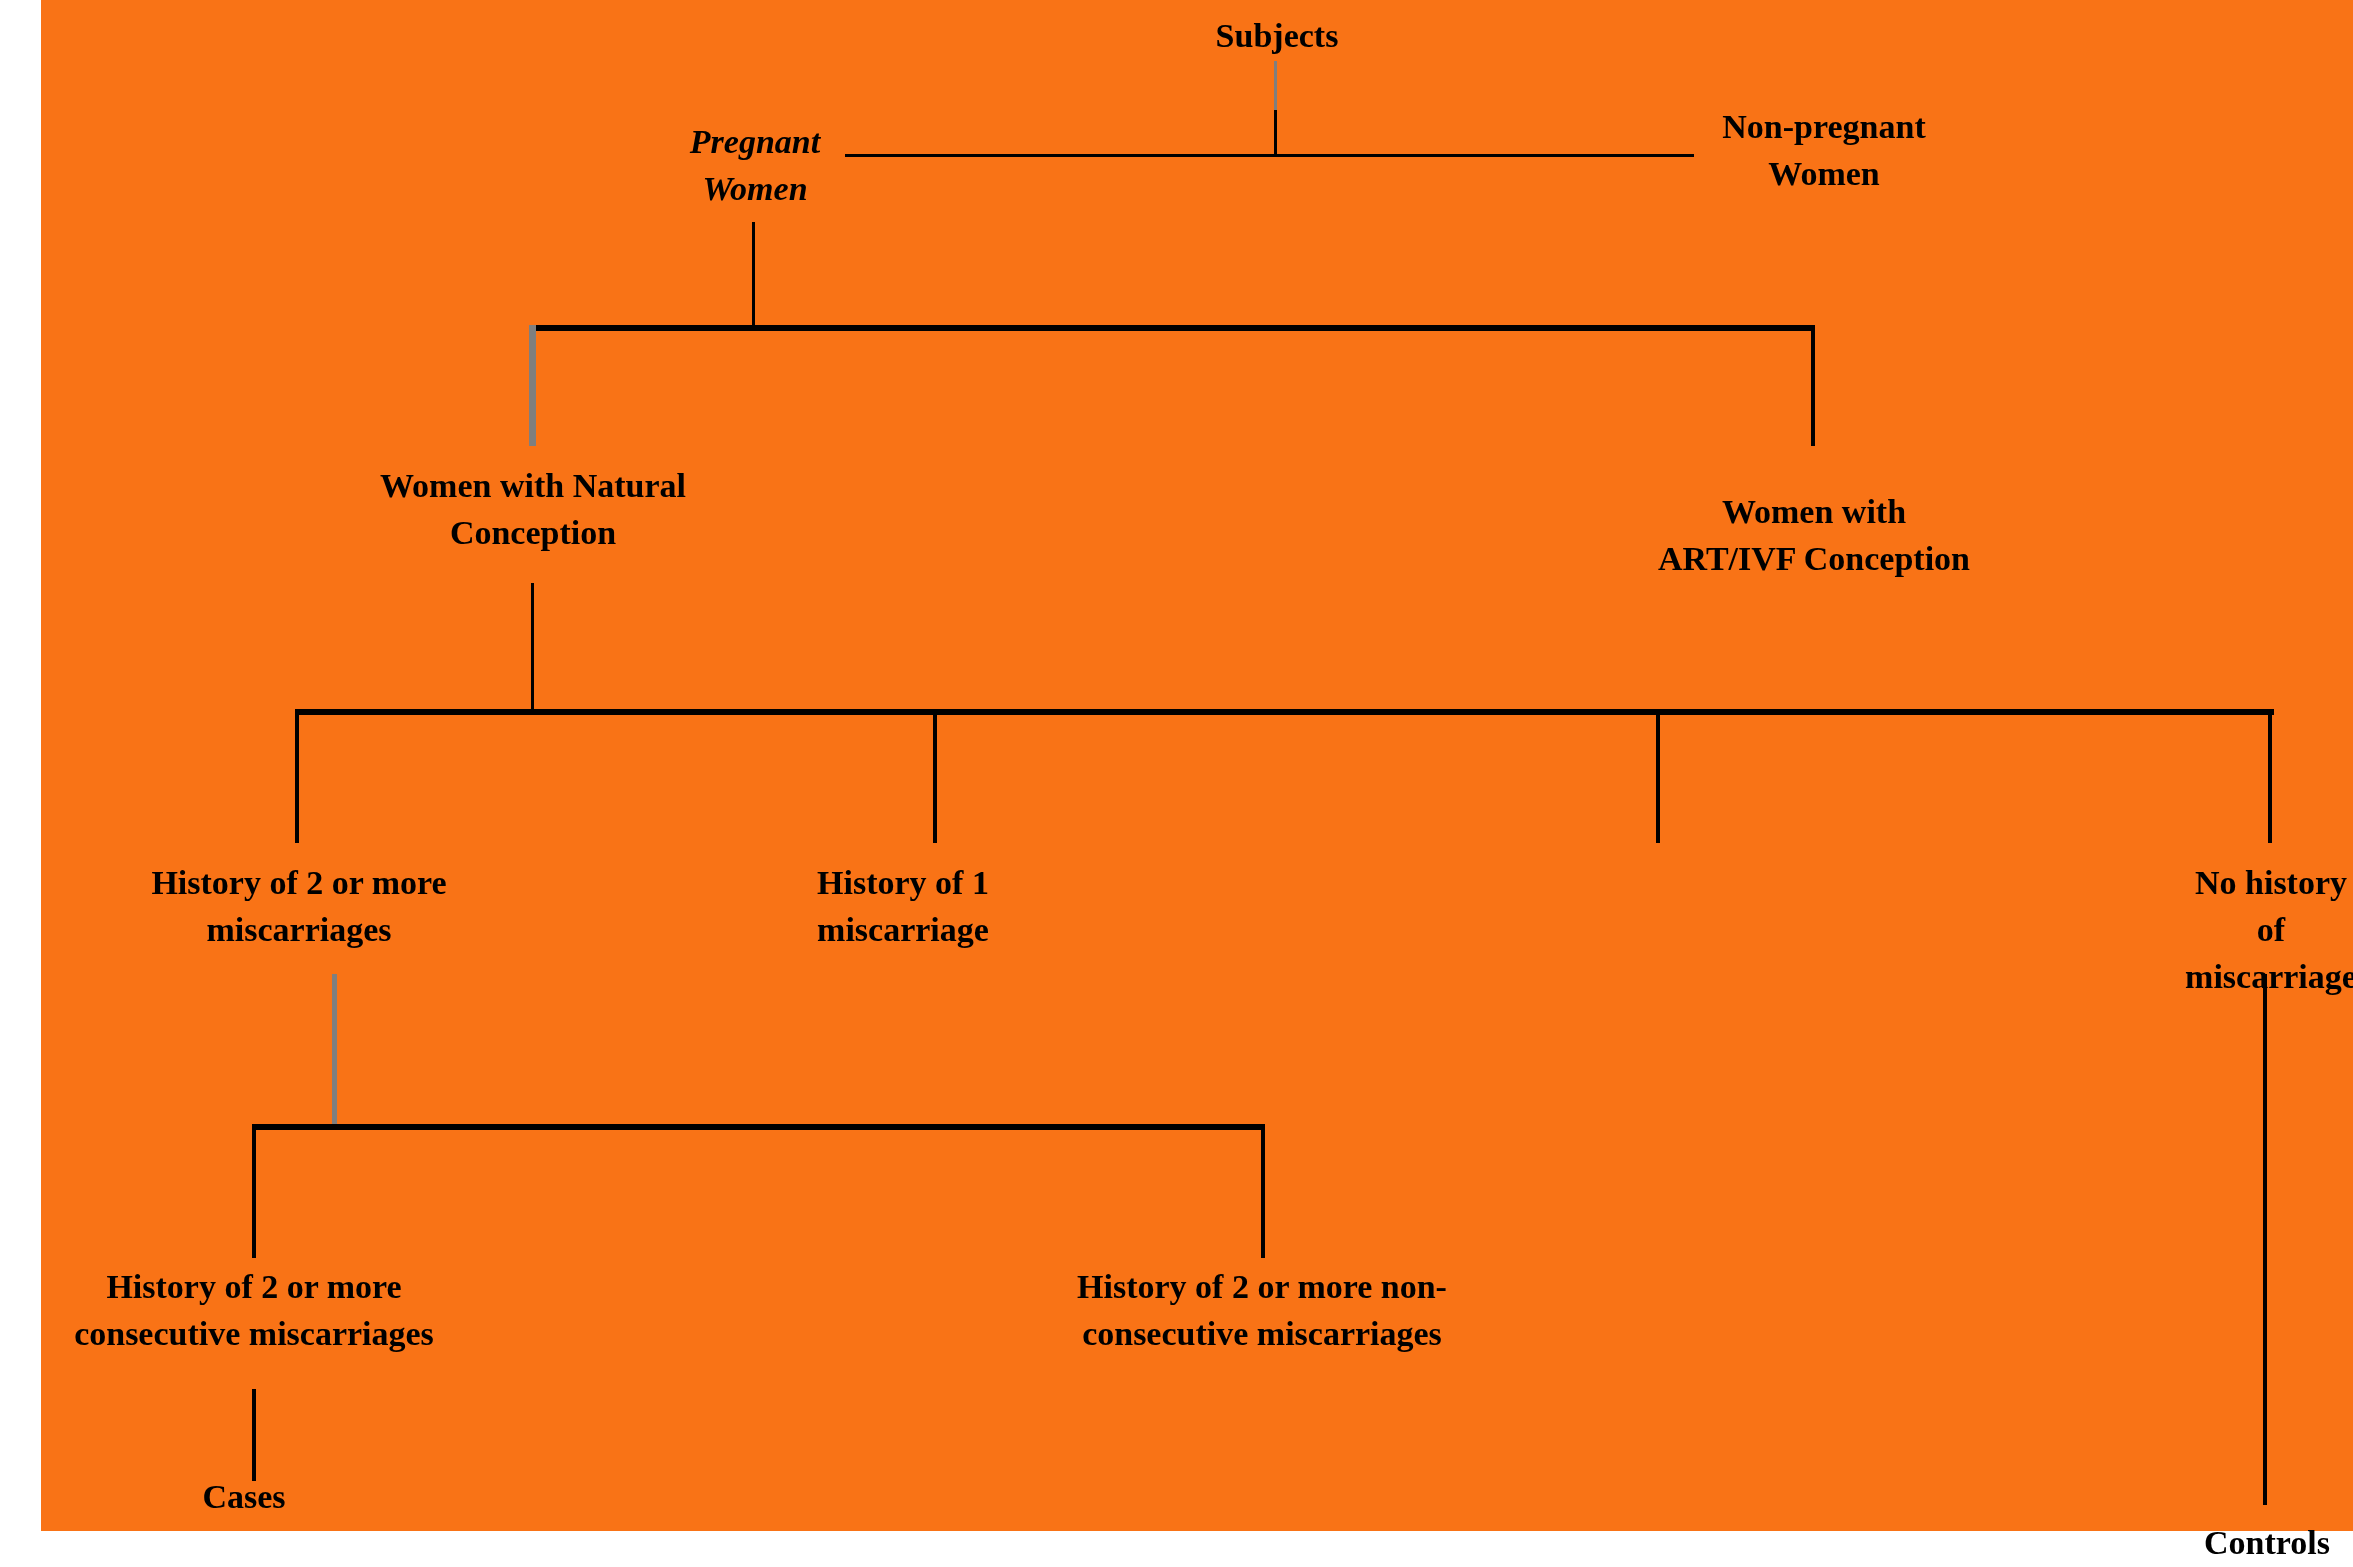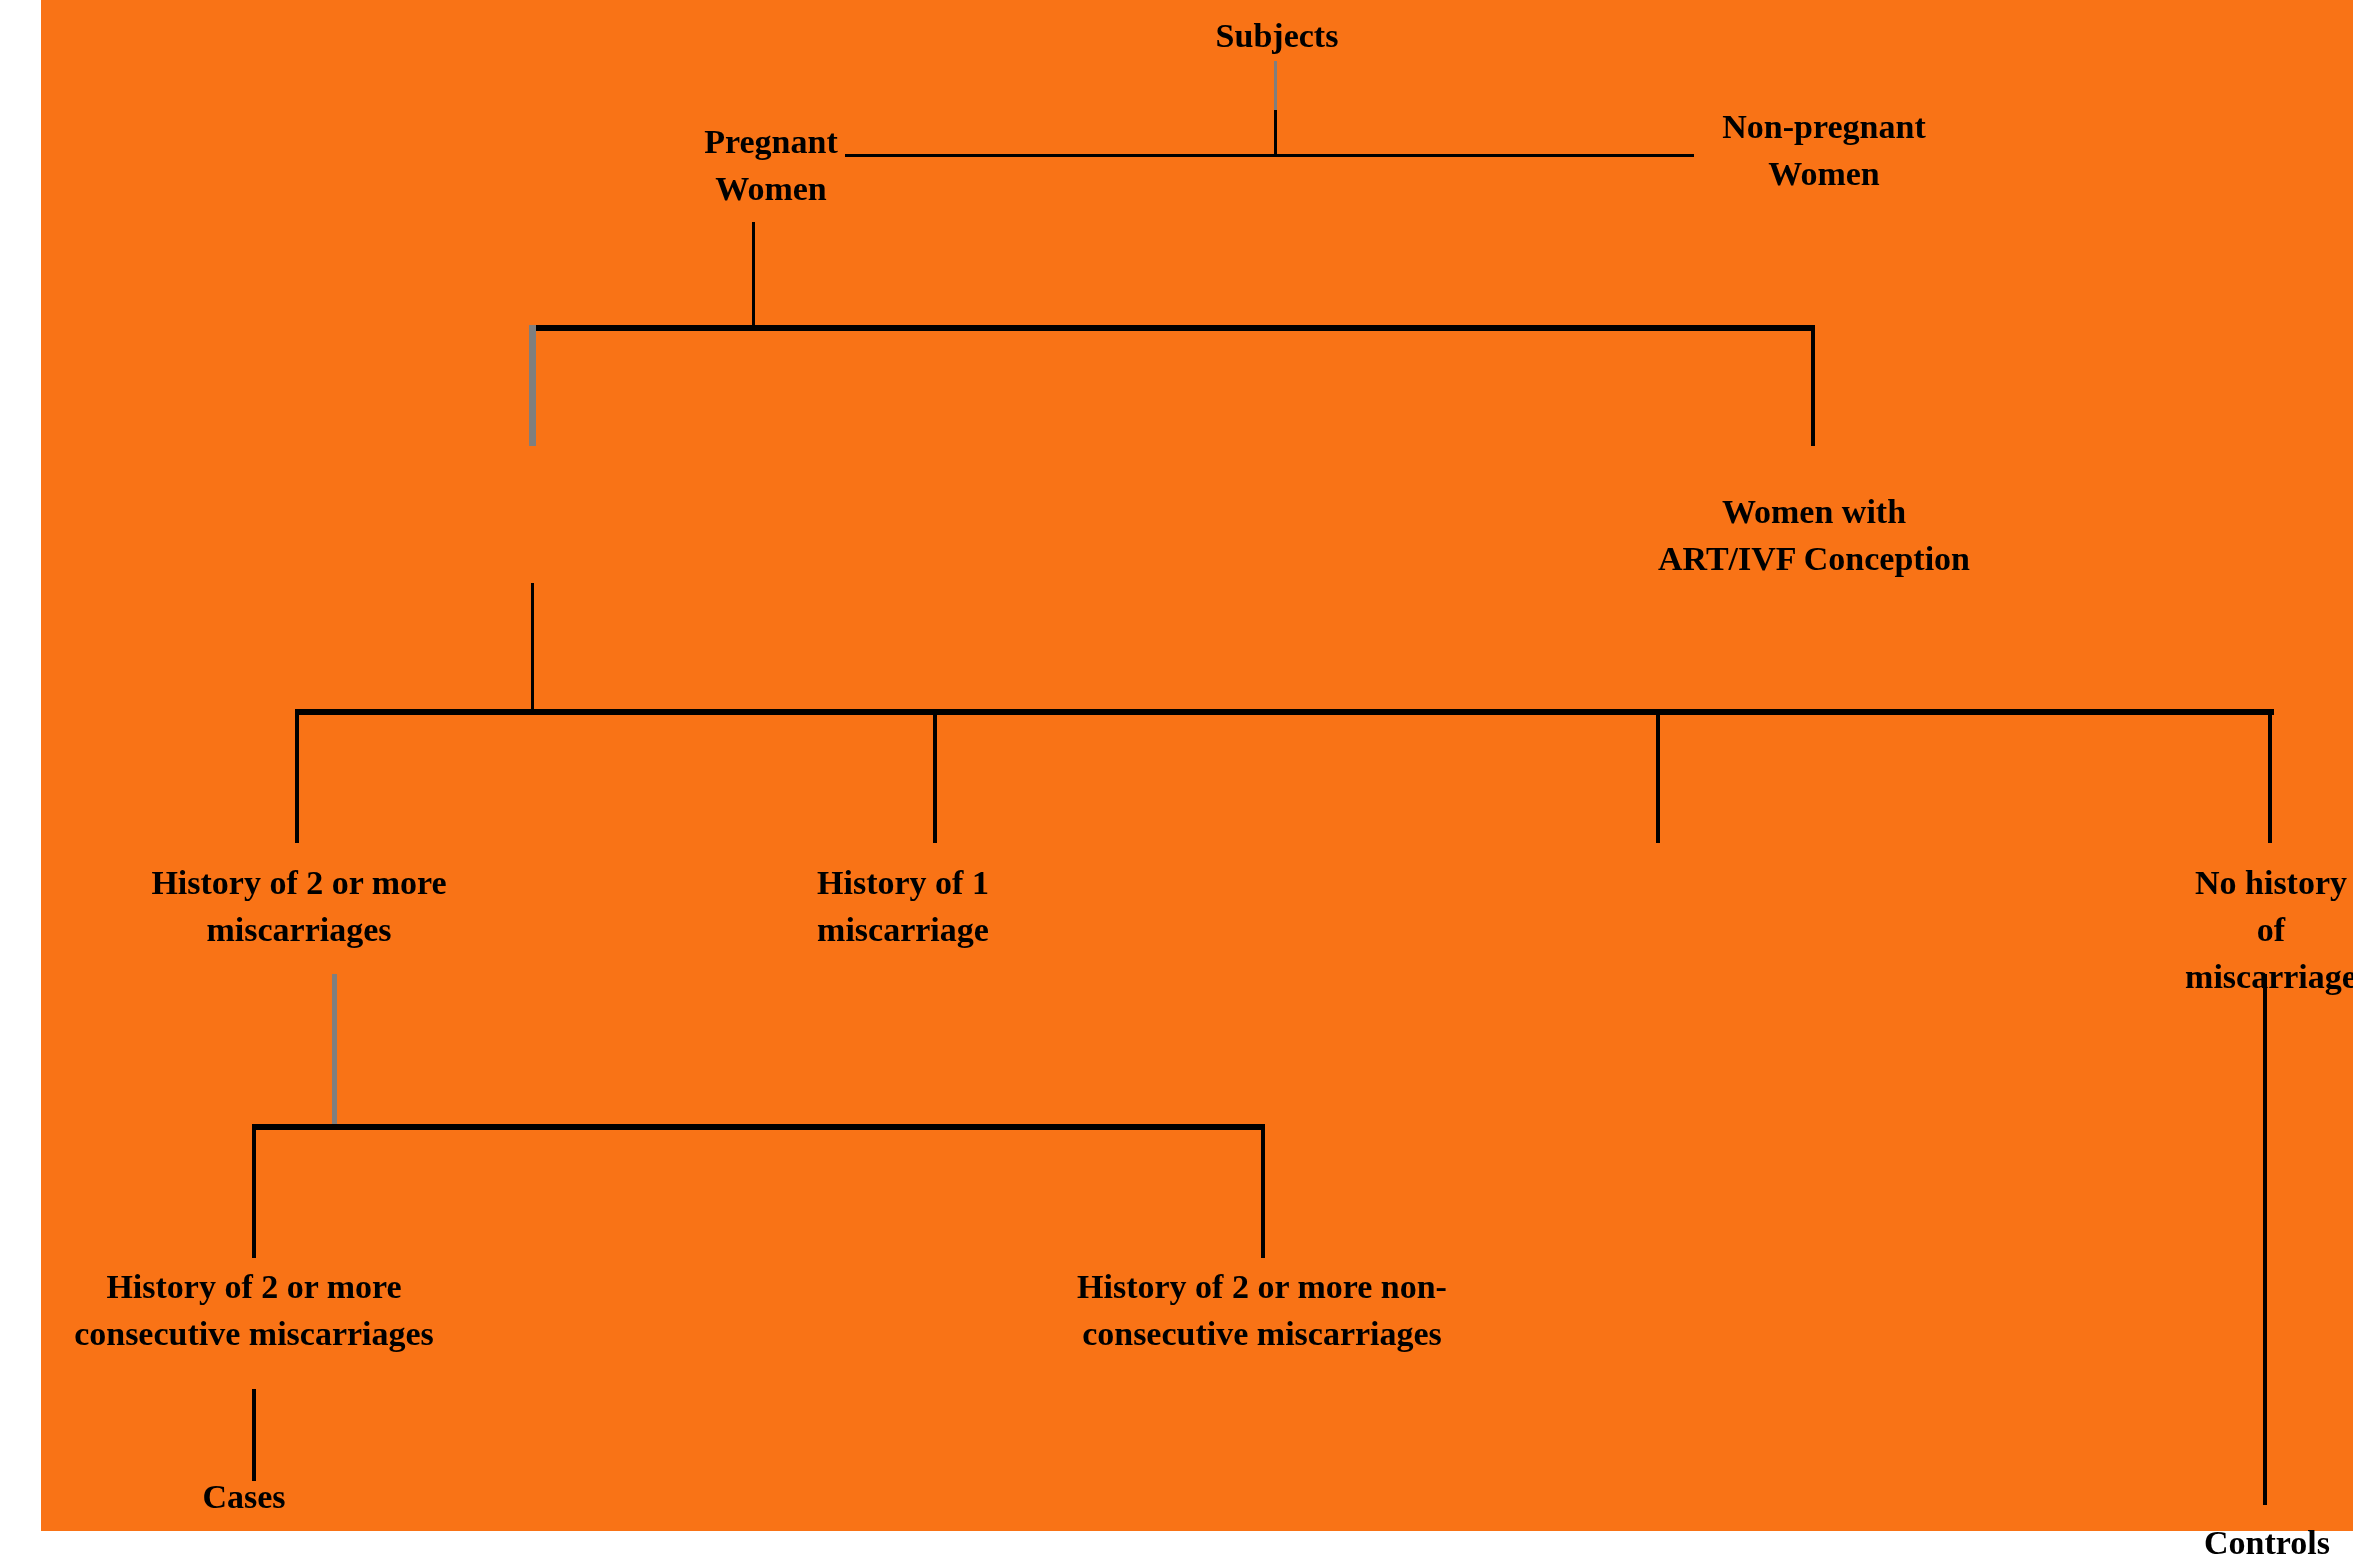--- a/index.html
+++ b/index.html
@@ -36,26 +36,28 @@
     background: #7f7f7f;
   }
 </style>
 </head>
 <body>
 
 <div class="canvas">
 
   <div class="node" style="left:1236px; top:11.6px;">Subjects</div>
 
-  <div class="node" style="left:730px; top:118px;">Pregnant
+  <div class="node" style="left:714px; top:118px;font-style:italic;">Pregnant
 Women</div>
 
   <div class="node" style="left:1783px; top:103px;">Non-pregnant
 Women</div>
 
+  <div class="node" style="left:492px; top:462px;">Women with Natural
+Conception</div>
 
   <div class="node" style="left:1773px; top:488px;">Women with
 ART/IVF Conception</div>
 
   <div class="node" style="left:258px; top:859px;">History of 2 or more
 miscarriages</div>
 
   <div class="node" style="left:862px; top:859px;">History of 1
 miscarriage</div>
 

